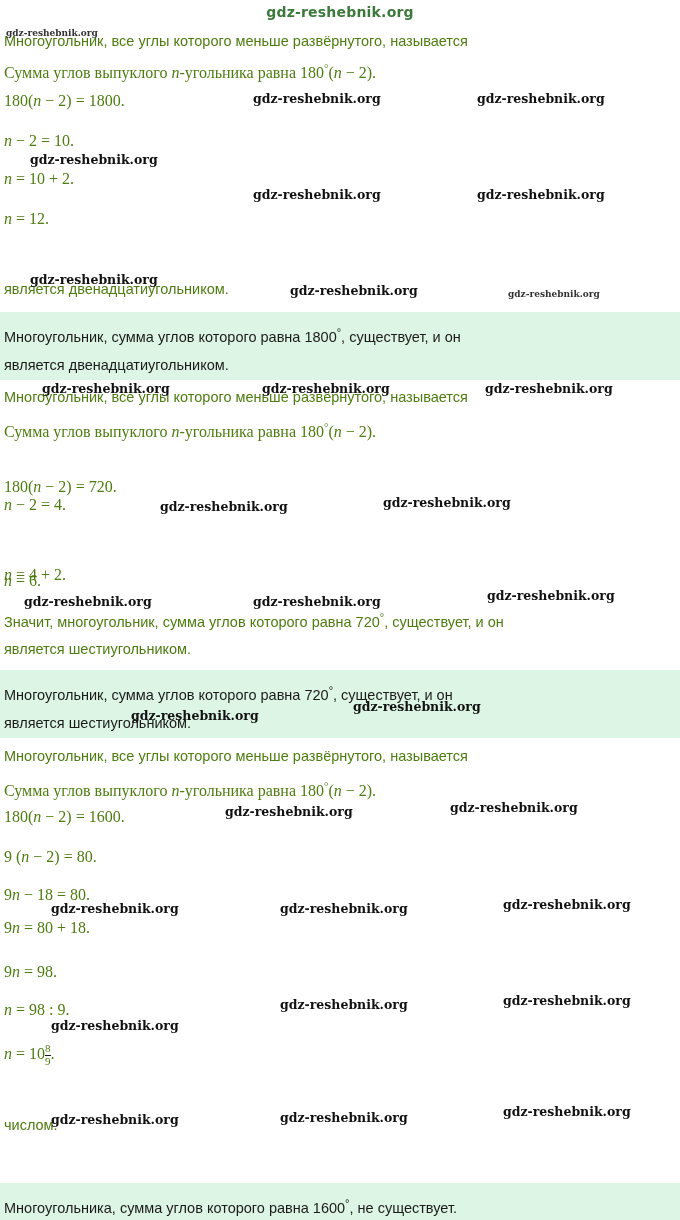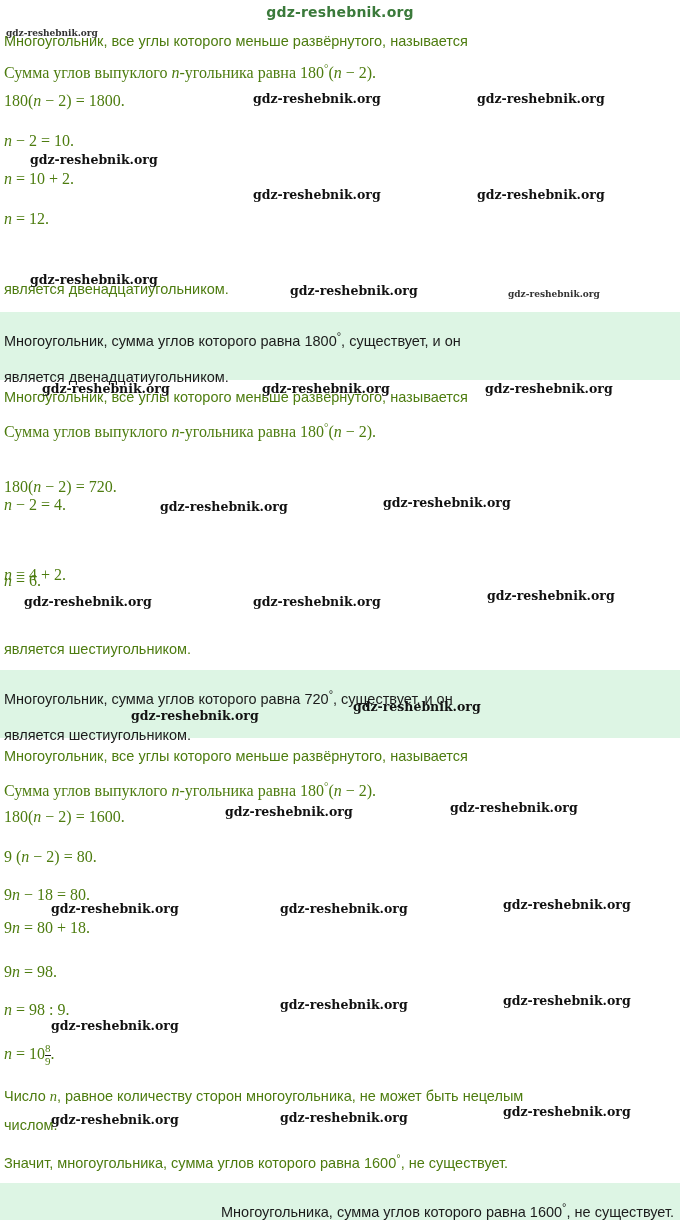--- a/index.html
+++ b/index.html
@@ -76,21 +76,21 @@
     left: 0;
     width: 680px;
     background: #ddf5e4;
     box-sizing: border-box;
     padding: 6px 6px 6px 4px;
   }
   .answer .atext {
     font-family: "Liberation Sans", sans-serif;
     font-size: 14.5px;
     color: #1b1b1b;
-    line-height: 36px;
+    line-height: 28px;
     white-space: nowrap;
   }
   .frac {
     display: inline-block;
     vertical-align: -0.55em;
     text-align: center;
     font-size: 11px;
     line-height: 1.05;
     font-family: "Liberation Serif", serif;
   }
@@ -151,20 +151,23 @@
   </div>
 
   <div class="line math" style="top:537px;margin-top:29px;">
     <span class="it">n</span> = 4 + 2.
   </div>
 
   <div class="line math" style="top:572px;">
     <span class="it">n</span> = 6.
   </div>
 
+  <div class="line" style="top:611px;">
+    Значит, многоугольник, сумма углов которого равна 720<span class="deg">°</span>, существует, и он
+  </div>
 
   <div class="line" style="top:641px;">является шестиугольником.</div>
 
   <div class="answer" style="top:670px; height:68px;">
     <div class="atext">
       Многоугольник, сумма углов которого равна 720<span class="deg">°</span>, существует, и он
     </div>
     <div class="atext">является шестиугольником.</div>
   </div>
 
@@ -195,31 +198,25 @@
   </div>
 
   <div class="line math" style="top:1001px;">
     <span class="it">n</span> = 98 : 9.
   </div>
 
   <div class="line math" style="top:1043px;">
     <span class="it">n</span> = 10<span class="frac"><span class="num">8</span><span class="den">9</span></span>.
   </div>
 
-  <div class="line" style="top:1088px;">
-    Число <span class="it">n</span>, равное количеству сторон многоугольника, не может быть нецелым
-  </div>
 
   <div class="line" style="top:1117px;">числом.</div>
 
-  <div class="line" style="top:1152px;">
-    Значит, многоугольника, сумма углов которого равна 1600<span class="deg">°</span>, не существует.
-  </div>
-
-  <div class="answer" style="top:1183px; height:37px;text-align:right;">
+
+  <div class="answer" style="top:1183px; height:37px;">
     <div class="atext">
       Многоугольника, сумма углов которого равна 1600<span class="deg">°</span>, не существует.
     </div>
   </div>
 
   <div class="wm small" style="top:28px; left:6px;">gdz-reshebnik.org</div>
   <div class="wm" style="top:91px; left:253px;">gdz-reshebnik.org</div>
   <div class="wm" style="top:91px; left:477px;">gdz-reshebnik.org</div>
   <div class="wm" style="top:152px; left:30px;">gdz-reshebnik.org</div>
   <div class="wm" style="top:187px; left:253px;">gdz-reshebnik.org</div>

